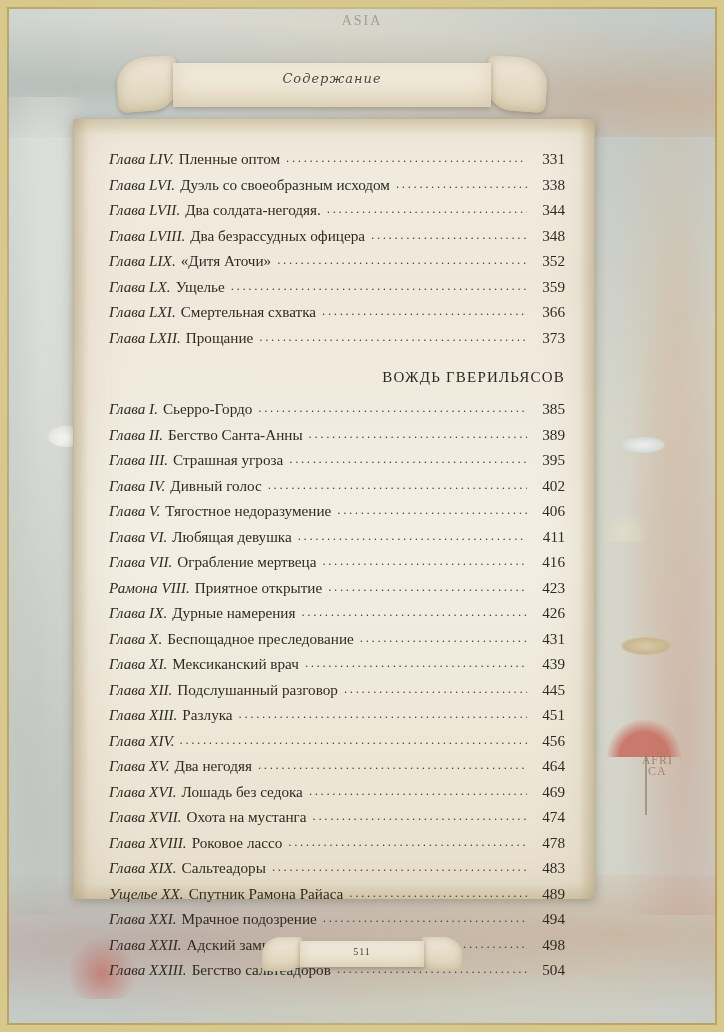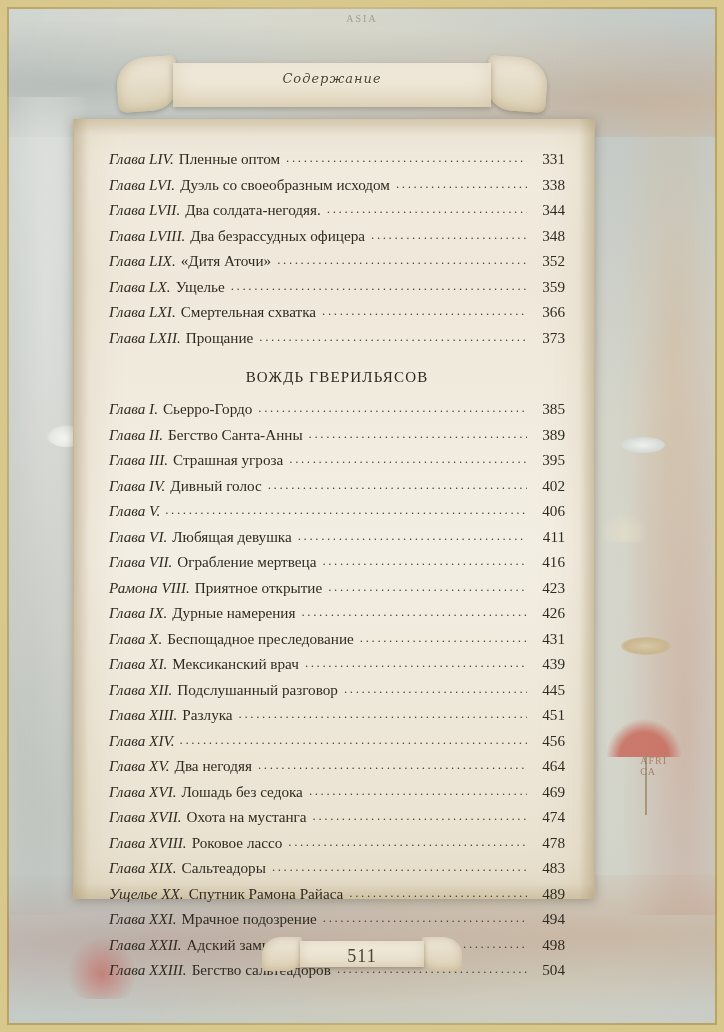--- a/index.html
+++ b/index.html
@@ -58,27 +58,27 @@
     background:
       radial-gradient(ellipse at 60% 30%, rgba(212,176,132,0.3) 0%, rgba(212,176,132,0) 60%),
       radial-gradient(ellipse at 70% 78%, rgba(196,124,104,0.3) 0%, rgba(196,124,104,0) 58%);
   }
 
   .deco-label {
     position: absolute;
     font-family: "Liberation Serif", serif;
     color: #8d8b7e;
     letter-spacing: 2px;
-    font-size: 10px;
+    font-size: 14px;
     opacity: .75;
   }
   .deco-asia { top: 6px; left: 50%; transform: translateX(-50%); }
   .deco-afr {
-    right: 50px; top: 748px; font-size: 10px; line-height: 11px;
-    text-align: left; color: #9b6b4e; letter-spacing: 1px;
+    right: 44px; top: 748px; font-size: 12px; line-height: 11px;
+    text-align: center; color: #9b6b4e; letter-spacing: 1px;
   }
 
   
   .shape { position: absolute; pointer-events: none; }
   .parasol {
     right: 36px; top: 710px; width: 74px; height: 40px;
     background: radial-gradient(circle at 50% 100%, #c86a5c 0%, #c86a5c 45%, rgba(200,106,92,0) 70%);
     border-radius: 74px 74px 0 0;
     opacity: .85;
   }
@@ -216,21 +216,21 @@
     transform: translateY(-2px);
   }
   .entry .pg {
     margin-left: 8px;
     min-width: 30px;
     text-align: right;
     font-variant-numeric: lining-nums;
   }
 
   .section-title {
-    text-align: center;
+    text-align: right;
     font-size: 15px;
     letter-spacing: 1.2px;
     color: #2d2920;
     margin: 18px 0 11px 0;
     font-family: "Liberation Serif", serif;
   }
 
   
   #folio {
     position: absolute;
@@ -250,21 +250,21 @@
     position: absolute; top: 0; width: 40px; height: 34px;
     background: linear-gradient(180deg, #efe8da, #dcd0b4);
     box-shadow: inset 0 0 10px rgba(176,158,120,.6);
   }
   .folio-curl.l { left: 0; border-radius: 50% 8% 40% 10%; }
   .folio-curl.r { right: 0; border-radius: 8% 50% 10% 40%; }
   #folio-num {
     position: absolute;
     left: 0; right: 0; top: 9px;
     text-align: center;
-    font-size: 18px;
+    font-size: 10px;
     color: #4a4434;
     letter-spacing: 1px;
   }
 </style>
 </head>
 <body>
 
 <div id="page">
 
   <div class="wash wash-top"></div>
@@ -364,20 +364,21 @@
           <span class="pg">395</span>
         </div>
         <div class="entry">
           <span class="ch">Глава IV.</span>
           <span class="ttl">Дивный голос</span>
           <span class="dots">................................................................................................</span>
           <span class="pg">402</span>
         </div>
         <div class="entry">
           <span class="ch">Глава V.</span>
+          <span class="ttl">Тягостное недоразумение</span>
           <span class="dots">................................................................................................</span>
           <span class="pg">406</span>
         </div>
         <div class="entry">
           <span class="ch">Глава VI.</span>
           <span class="ttl">Любящая девушка</span>
           <span class="dots">................................................................................................</span>
           <span class="pg">411</span>
         </div>
         <div class="entry">

